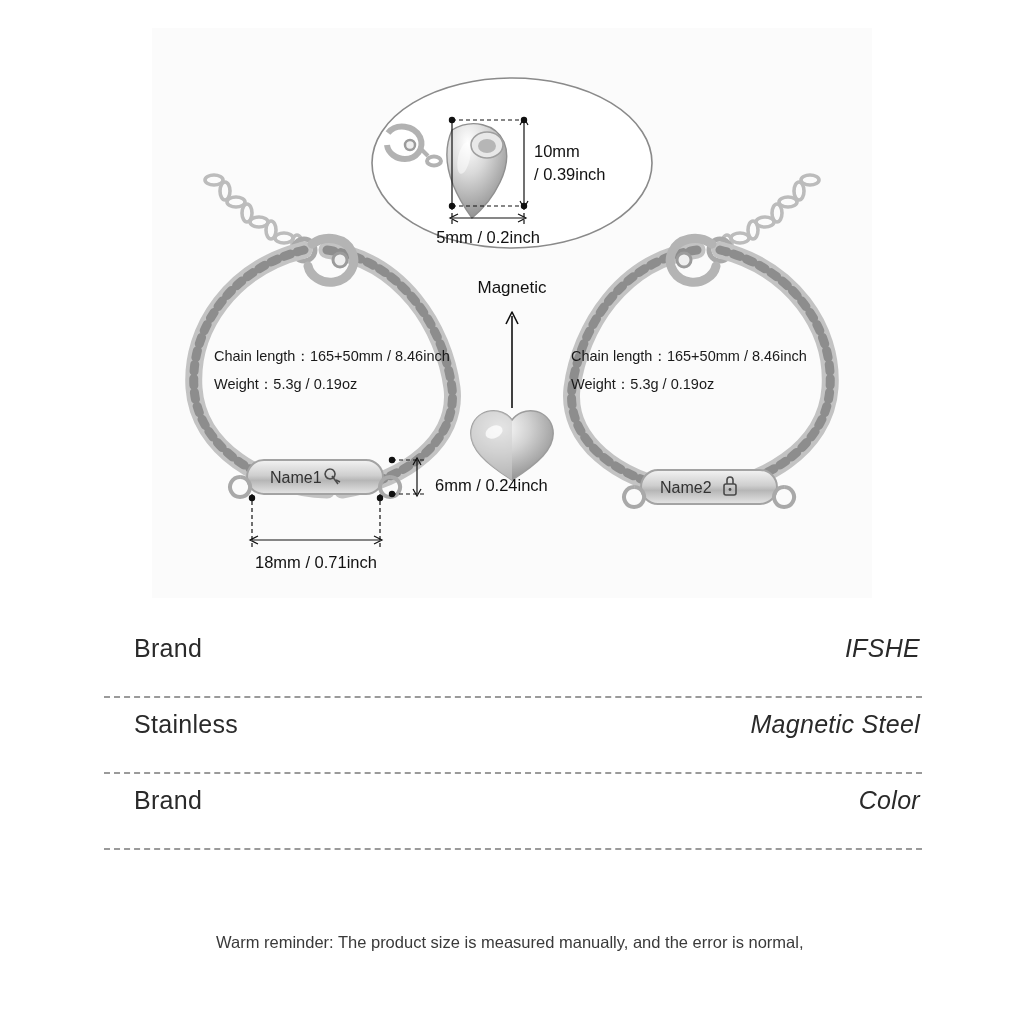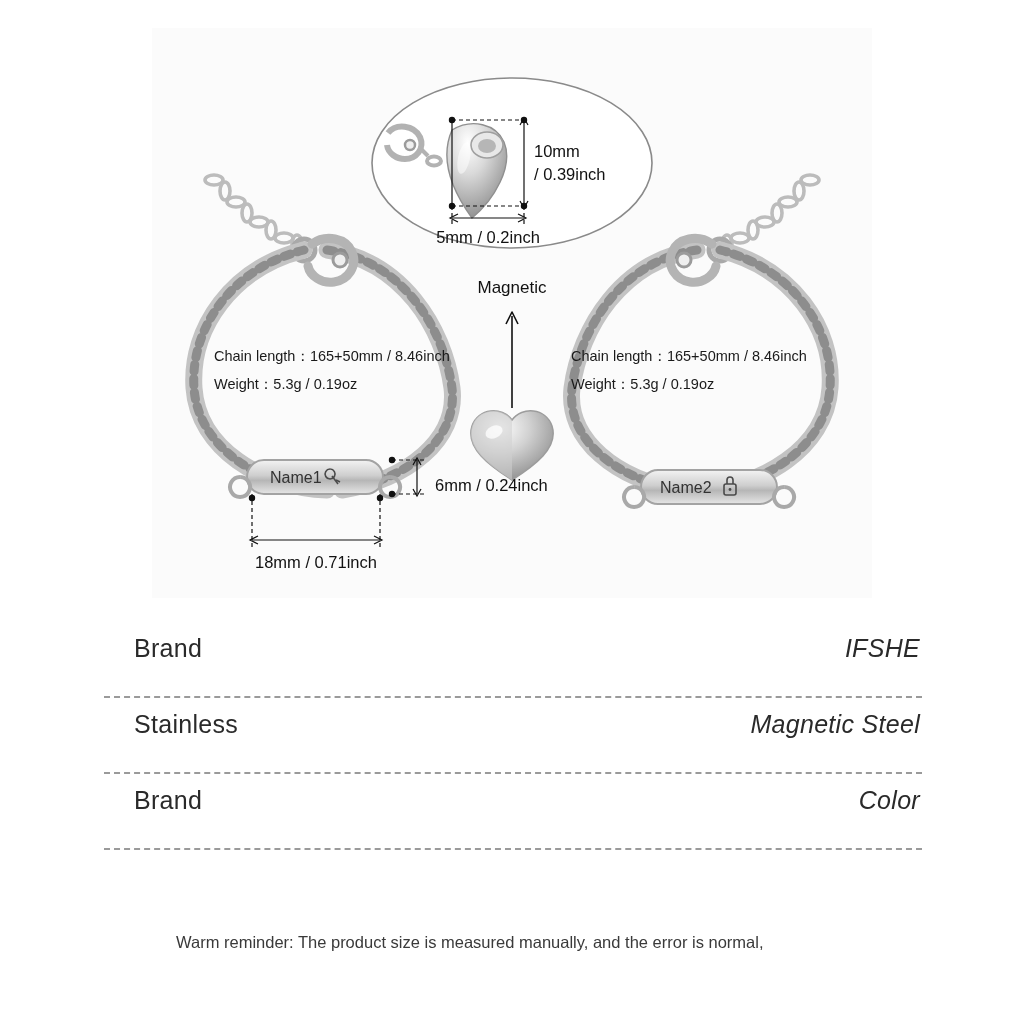--- a/index.html
+++ b/index.html
@@ -75,21 +75,21 @@
   .warm-reminder {
     position: absolute;
     left: 176px;
     top: 928px;
     width: 760px;
     font-size: 16.5px;
     line-height: 28px;
     color: #3a3a3a;
   }
 
-  .wr-line { display: block; }
+  .wr-line { display: block; margin-left: 40px; }
 
   
 </style>
 </head>
 <body>
 
 <div class="product-panel">
   <svg class="svg-stage" viewBox="0 0 720 570">
     <defs>
       <linearGradient id="metal" x1="0" y1="0" x2="1" y2="1">

